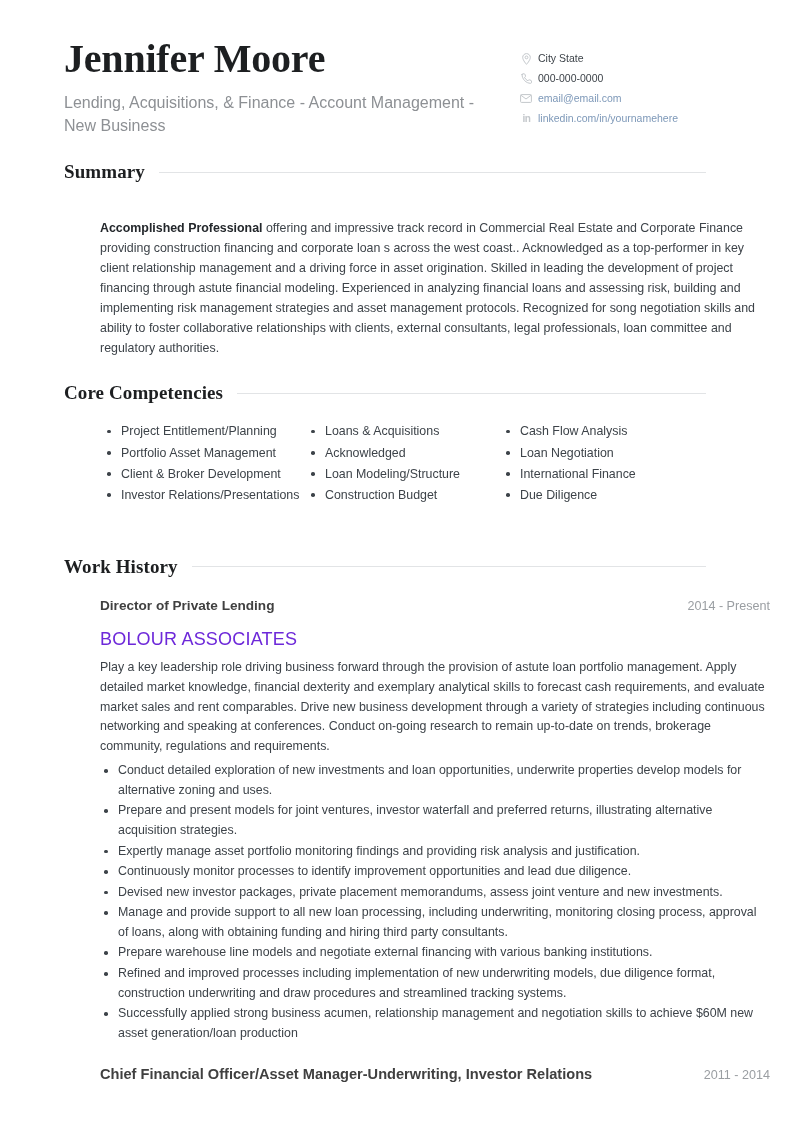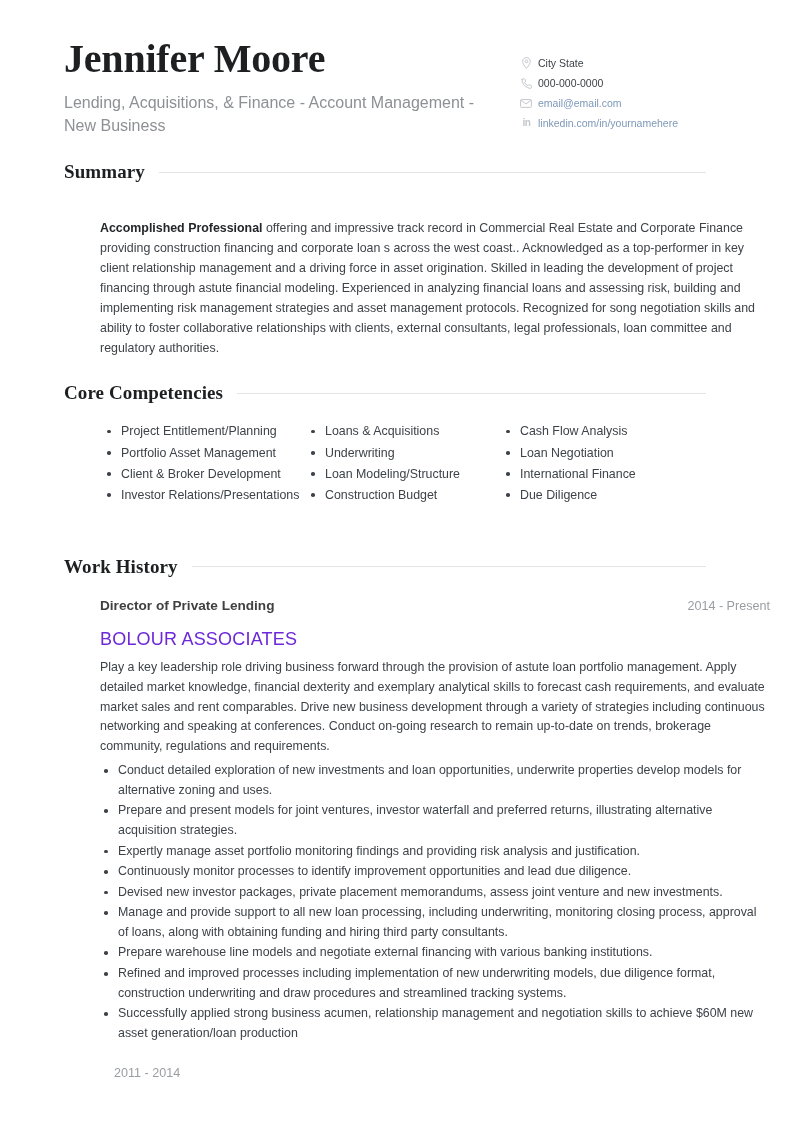--- a/index.html
+++ b/index.html
@@ -18,21 +18,21 @@
     position: relative;
     width: 800px;
     height: 1133px;
     background: #ffffff;
     padding: 0;
   }
 
   
   .header {
     display: flex;
-    align-items: flex-end;
+    align-items: center;
     justify-content: space-between;
     padding: 38px 86px 0 64px;
   }
   .header-left { width: 470px; }
   .name {
     font-family: "Liberation Serif", serif;
     font-weight: bold;
     font-size: 40px;
     line-height: 1.05;
     color: #1d1f21;
@@ -273,21 +273,21 @@
         <ul class="bullets">
           <li>Project Entitlement/Planning</li>
           <li>Portfolio Asset Management</li>
           <li>Client &amp; Broker Development</li>
           <li>Investor Relations/Presentations</li>
         </ul>
       </div>
       <div class="comp-col c2">
         <ul class="bullets">
           <li>Loans &amp; Acquisitions</li>
-          <li>Underwriting</li>
+          <li>Acknowledged</li>
           <li>Loan Modeling/Structure</li>
           <li>Construction Budget</li>
         </ul>
       </div>
       <div class="comp-col c3">
         <ul class="bullets">
           <li>Cash Flow Analysis</li>
           <li>Loan Negotiation</li>
           <li>International Finance</li>
           <li>Due Diligence</li>
@@ -318,17 +318,18 @@
       <li>Devised new investor packages, private placement memorandums, assess joint venture and new investments.</li>
       <li>Manage and provide support to all new loan processing, including underwriting, monitoring closing process, approval of loans, along with obtaining funding and hiring third party consultants.</li>
       <li>Prepare warehouse line models and negotiate external financing with various banking institutions.</li>
       <li>Refined and improved processes including implementation of new underwriting models, due diligence format, construction underwriting and draw procedures and streamlined tracking systems.</li>
       <li>Successfully applied strong business acumen, relationship management and negotiation skills to achieve $60M new asset generation/loan production</li>
     </ul>
   </div>
 
   <div class="job second" style="padding-top:22px;">
     <div class="job-head">
+      <span class="job-title">Chief Financial Officer/Asset Manager-Underwriting, Investor Relations</span>
       <span class="job-dates">2011 - 2014</span>
     </div>
   </div>
 
 </div>
 
 </body></html>

